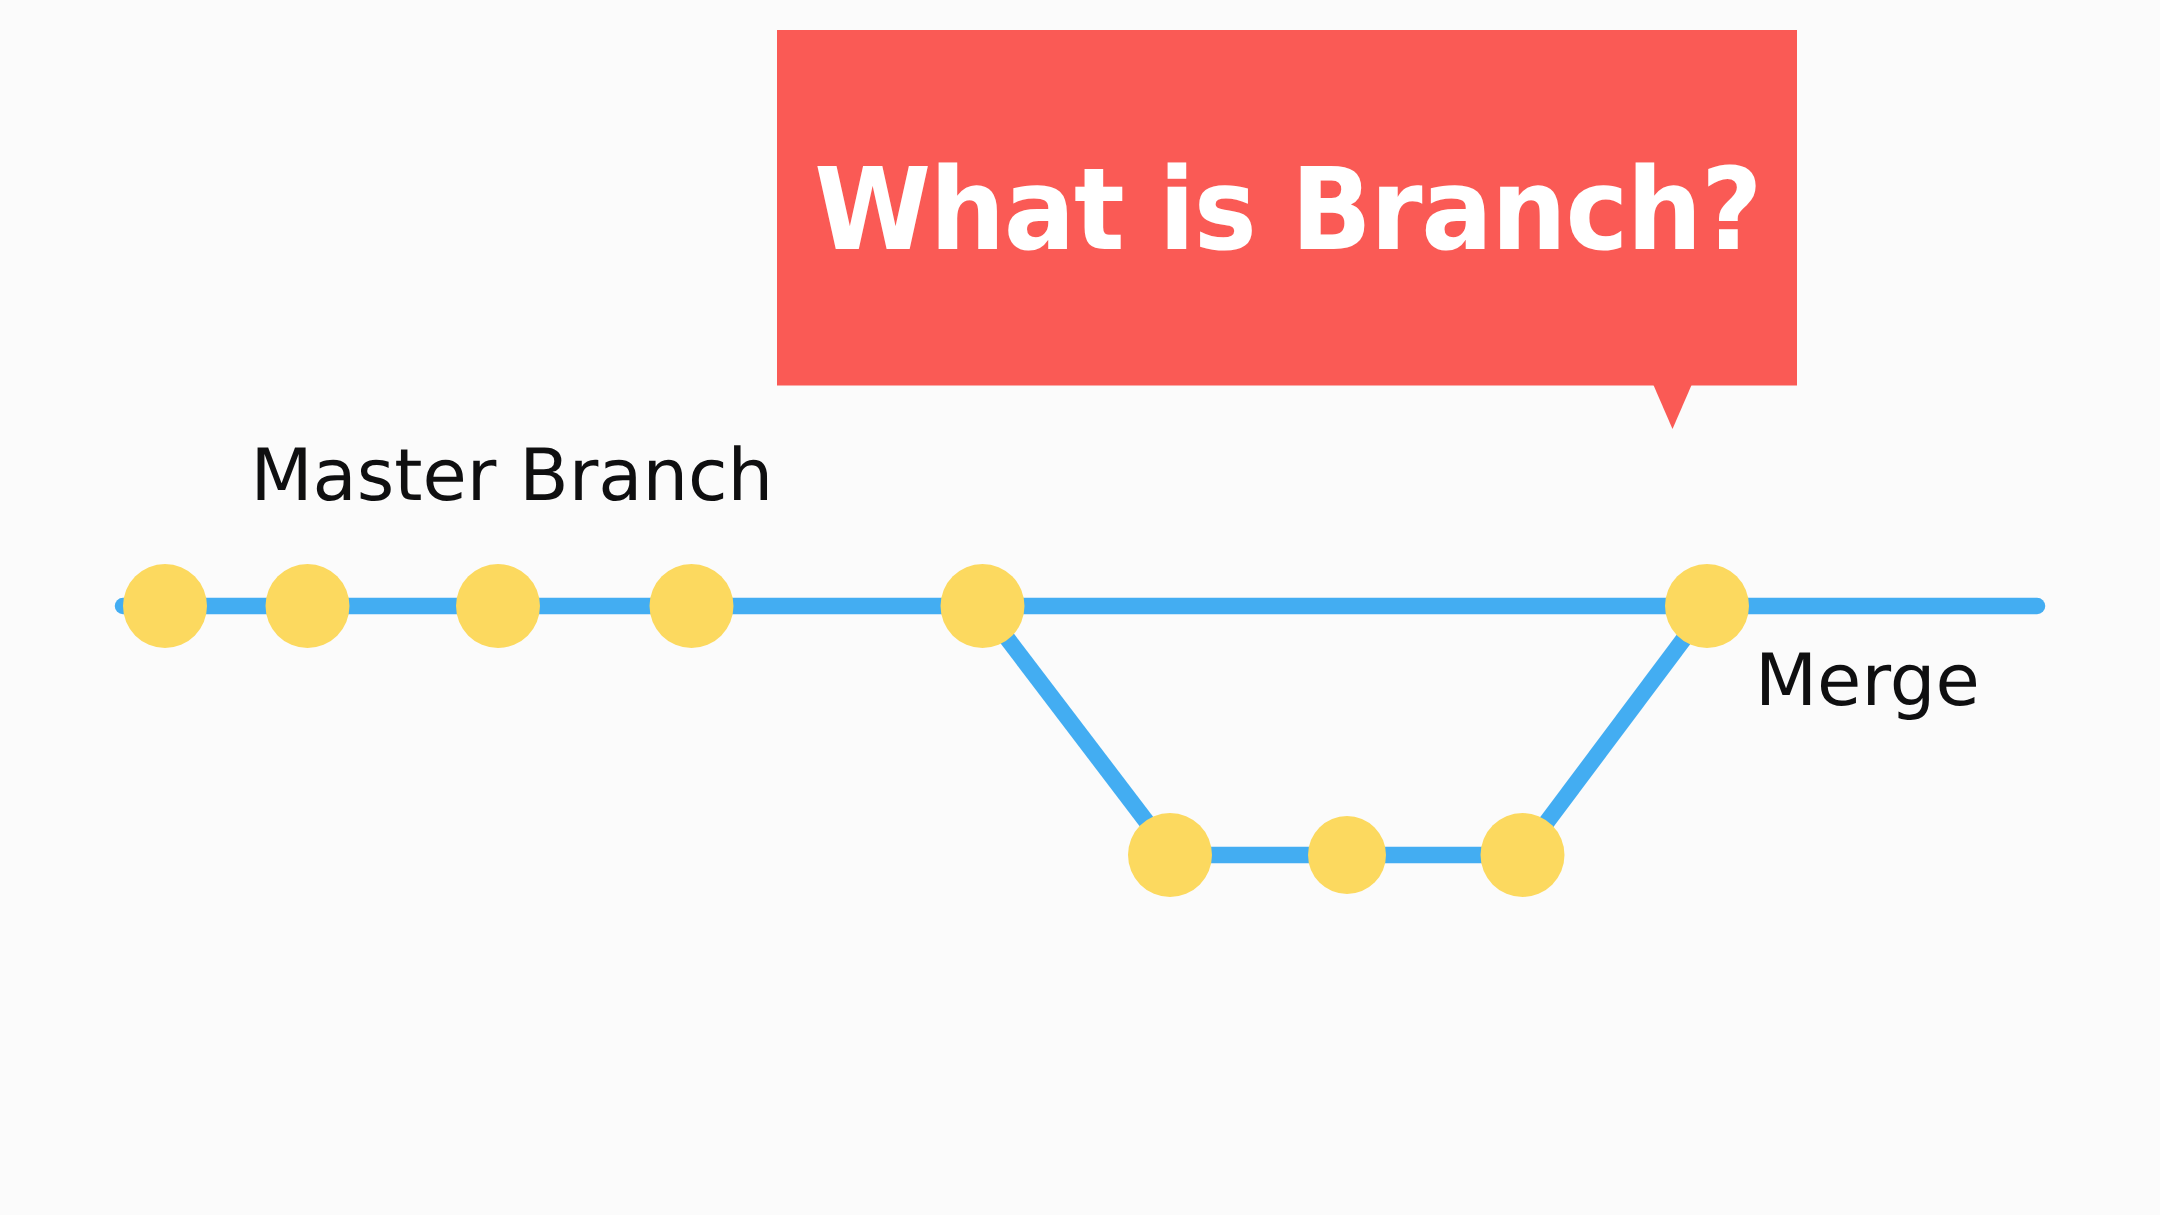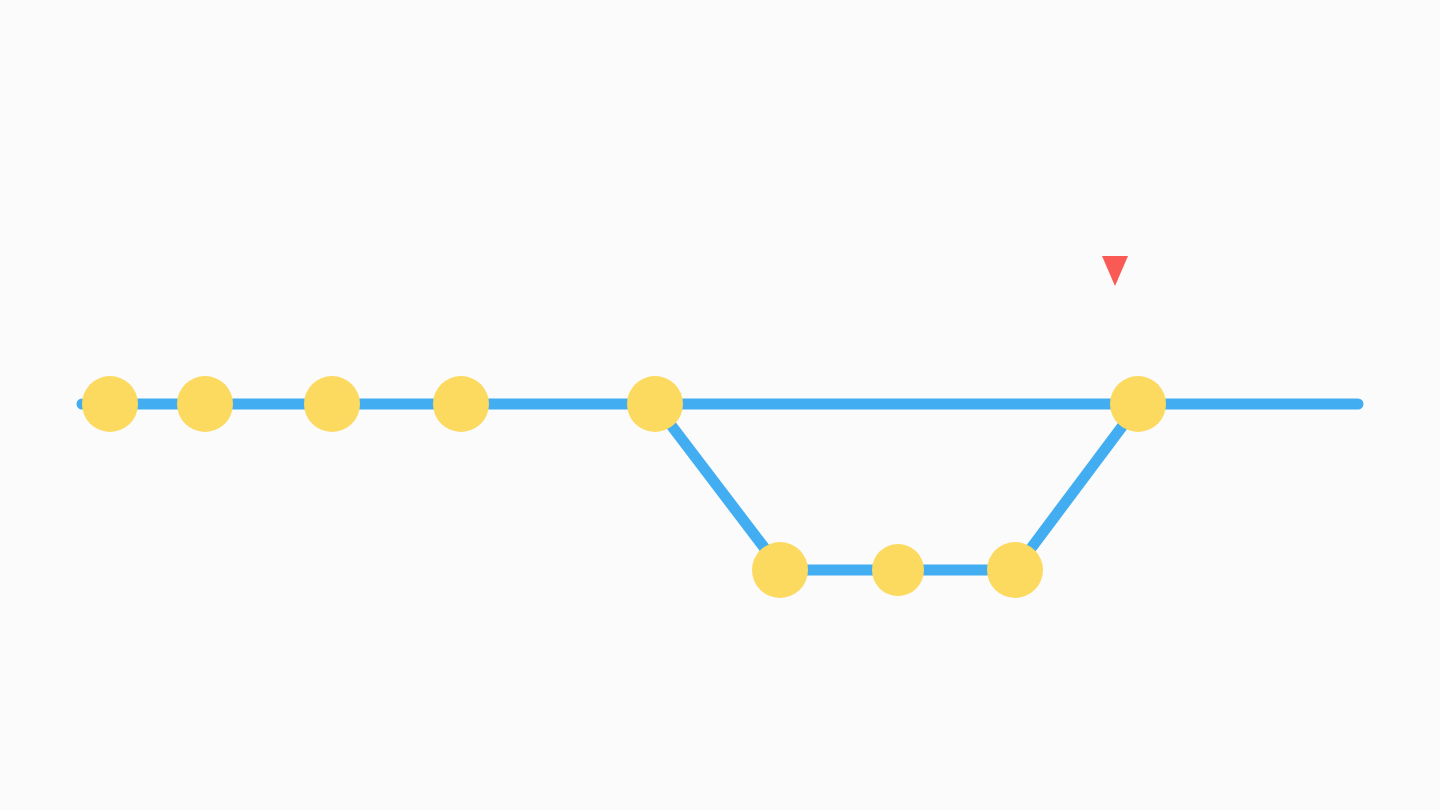--- a/index.html
+++ b/index.html
@@ -90,20 +90,23 @@
     left: 692px;
     top: 620px;
     font-size: 48px;
   }
 </style>
 </head>
 <body>
 
 <div id="stage">
 
+  <div class="callout">
+    <div class="callout-title">What is Branch?</div>
+  </div>
   <div class="callout-tail"></div>
 
   <svg class="graph-svg" viewBox="0 0 1440 810" xmlns="http://www.w3.org/2000/svg">
 
     <line x1="82" y1="404" x2="1358" y2="404" stroke="#43adf2" stroke-width="11" stroke-linecap="round"></line>
 
     <line x1="655" y1="404" x2="782" y2="571" stroke="#43adf2" stroke-width="11" stroke-linecap="butt"></line>
 
     <line x1="780" y1="570" x2="1015" y2="570" stroke="#43adf2" stroke-width="11" stroke-linecap="butt"></line>
 
@@ -114,16 +117,18 @@
     <circle cx="332" cy="404" r="28" fill="#fcd95f"></circle>
     <circle cx="461" cy="404" r="28" fill="#fcd95f"></circle>
     <circle cx="655" cy="404" r="28" fill="#fcd95f"></circle>
     <circle cx="1138" cy="404" r="28" fill="#fcd95f"></circle>
 
     <circle cx="780" cy="570" r="28" fill="#fcd95f"></circle>
     <circle cx="898" cy="570" r="26" fill="#fcd95f"></circle>
     <circle cx="1015" cy="570" r="28" fill="#fcd95f"></circle>
   </svg>
 
+  <div class="label label-master">Master Branch</div>
 
+  <div class="label label-merge">Merge</div>
 
 
 </div>
 
 </body></html>

